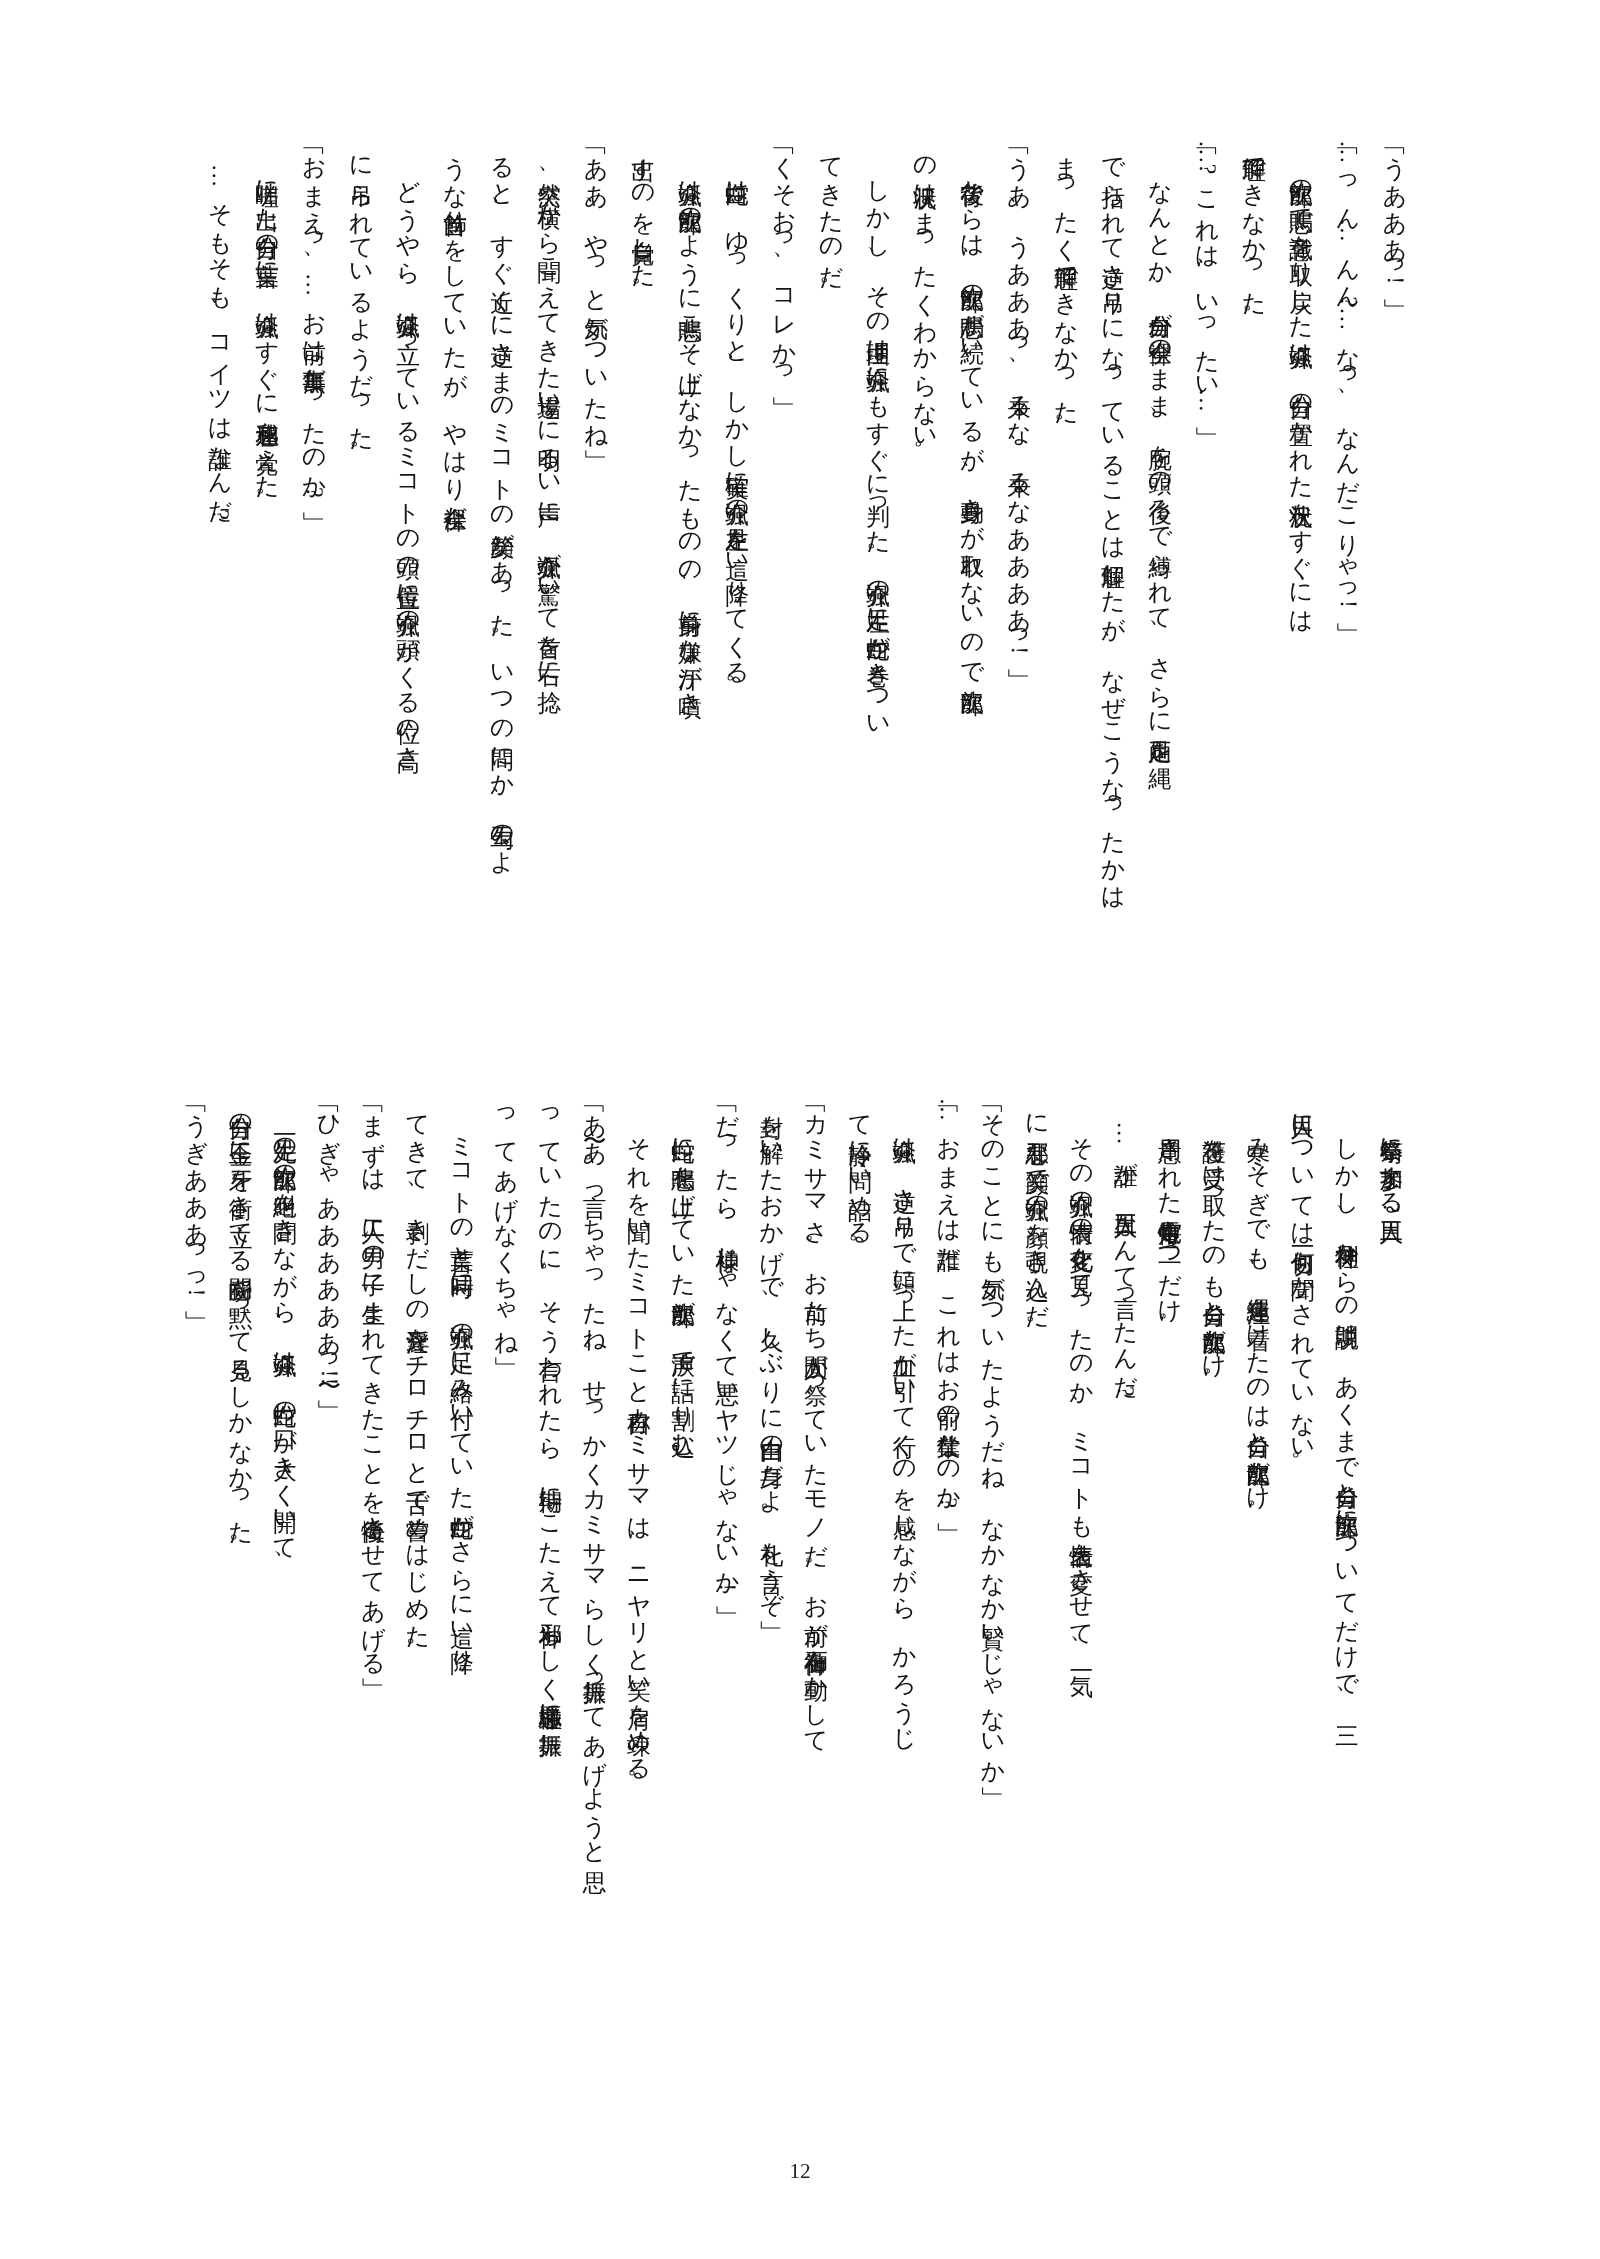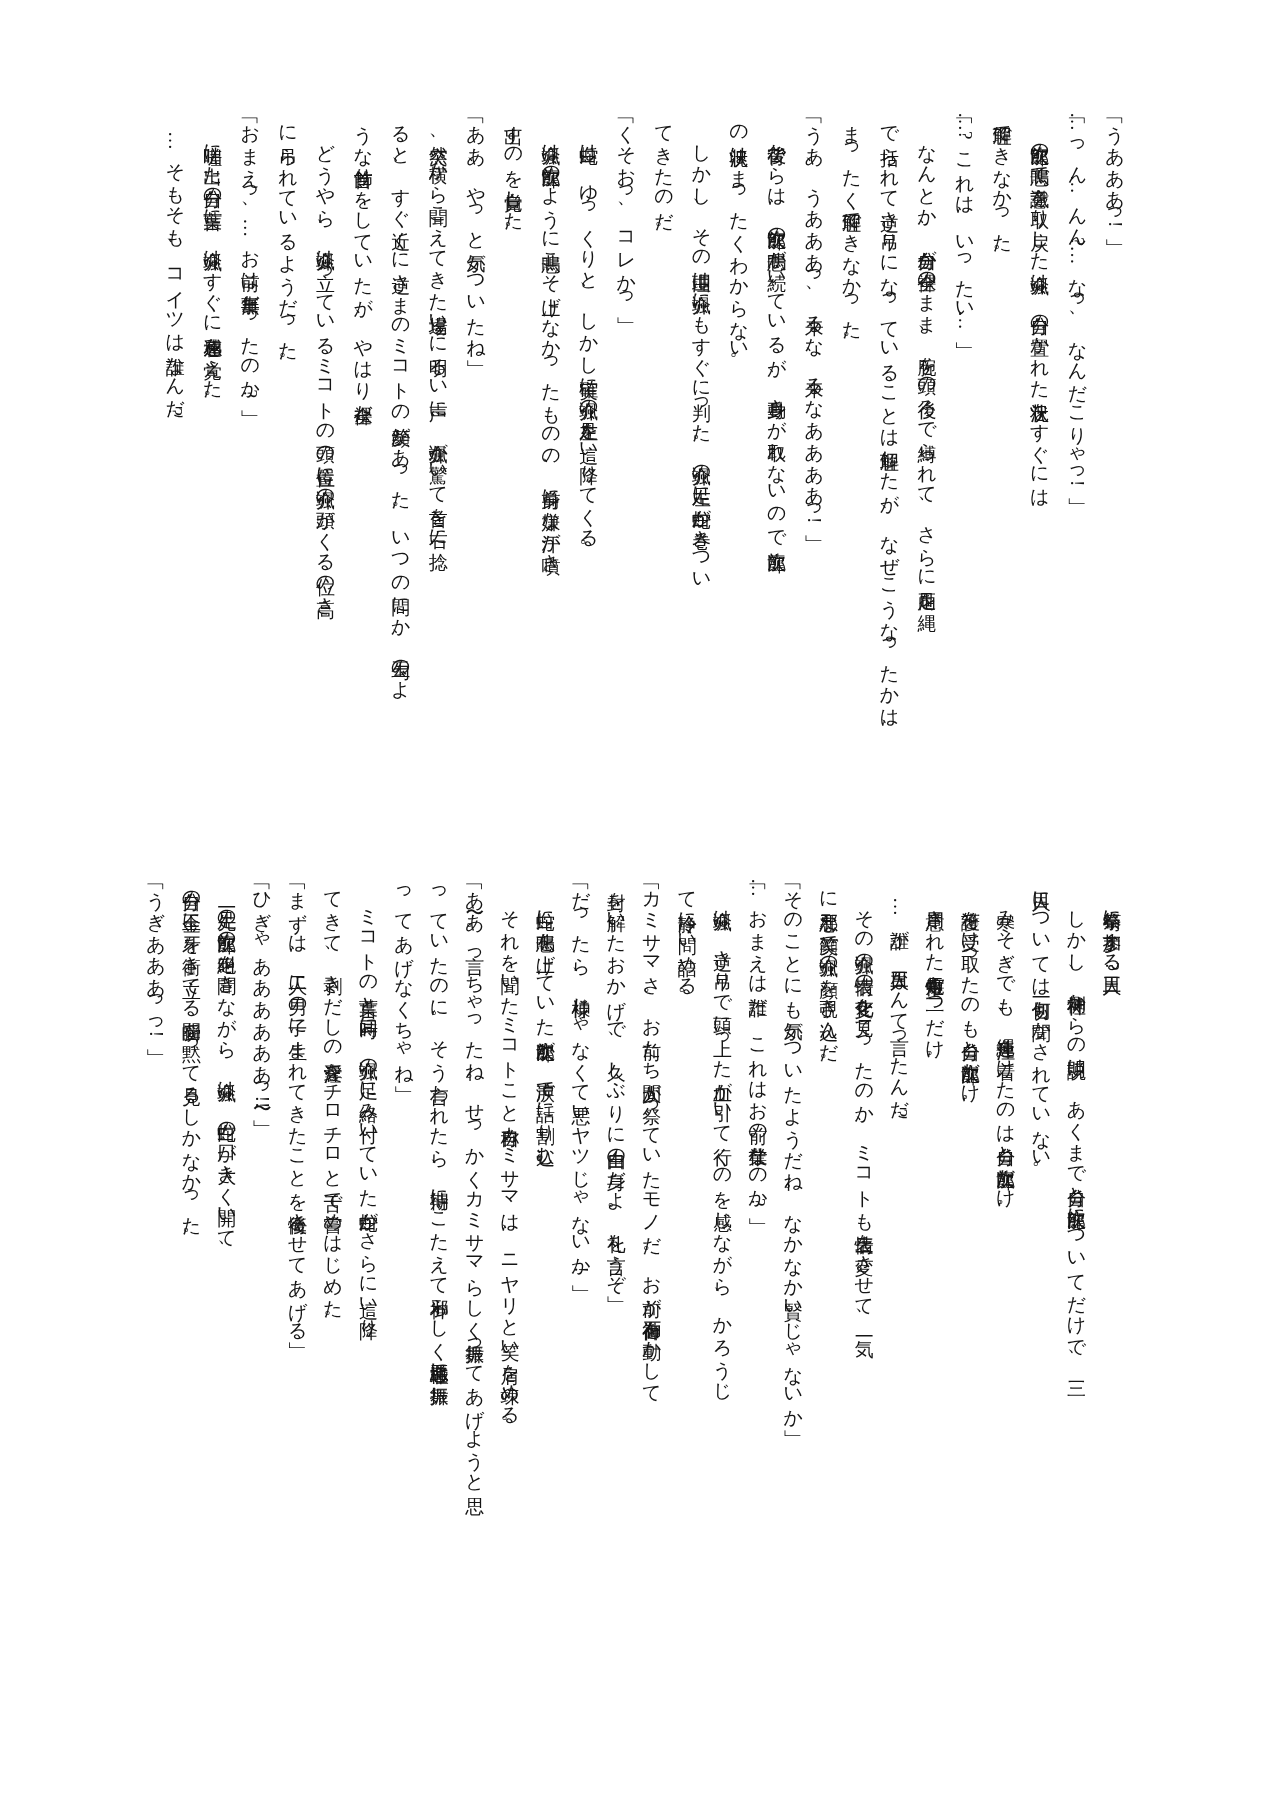--- a/index.html
+++ b/index.html
@@ -105,13 +105,14 @@
       <div class="vline">っていたのに。そう言われたら、期待にこたえて邪神らしく極悪非道に振舞</div>
       <div class="vline">ってあげなくちゃね」</div>
       <div class="vline">　ミコトの言葉と同時に、颯介の足に絡み付いていた白蛇がさらに這い降り</div>
       <div class="vline">てきて、剥きだしの淫嚢をチロチロと舌で嘗めはじめた。</div>
       <div class="vline">「まずは、二人に男の子に生まれてきたことを後悔させてあげる」</div>
       <div class="vline">「ひぎゃああああああっ〜!!」</div>
       <div class="vline">　一足先の龍次郎の絶叫を聞きながら、颯介は、白蛇の口が大きく開いて、</div>
       <div class="vline">自分の金玉に牙を衝き立てる瞬間を黙って見るしかなかった。</div>
       <div class="vline">「うぎあああっっ!」</div>
     </div>
+  <div class="page-number">12</div>
 </div>
 
 </body></html>

